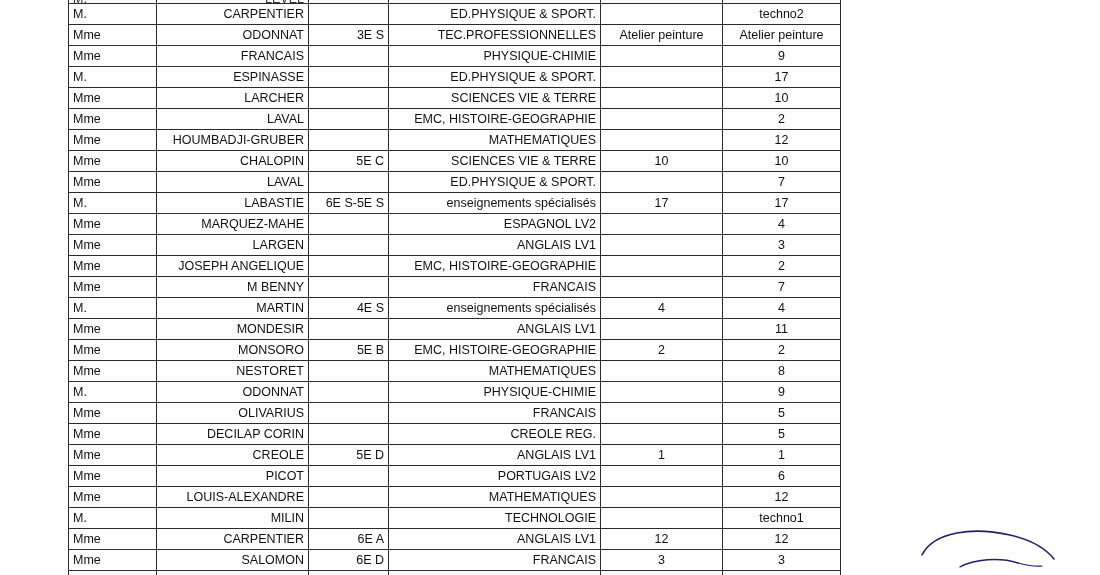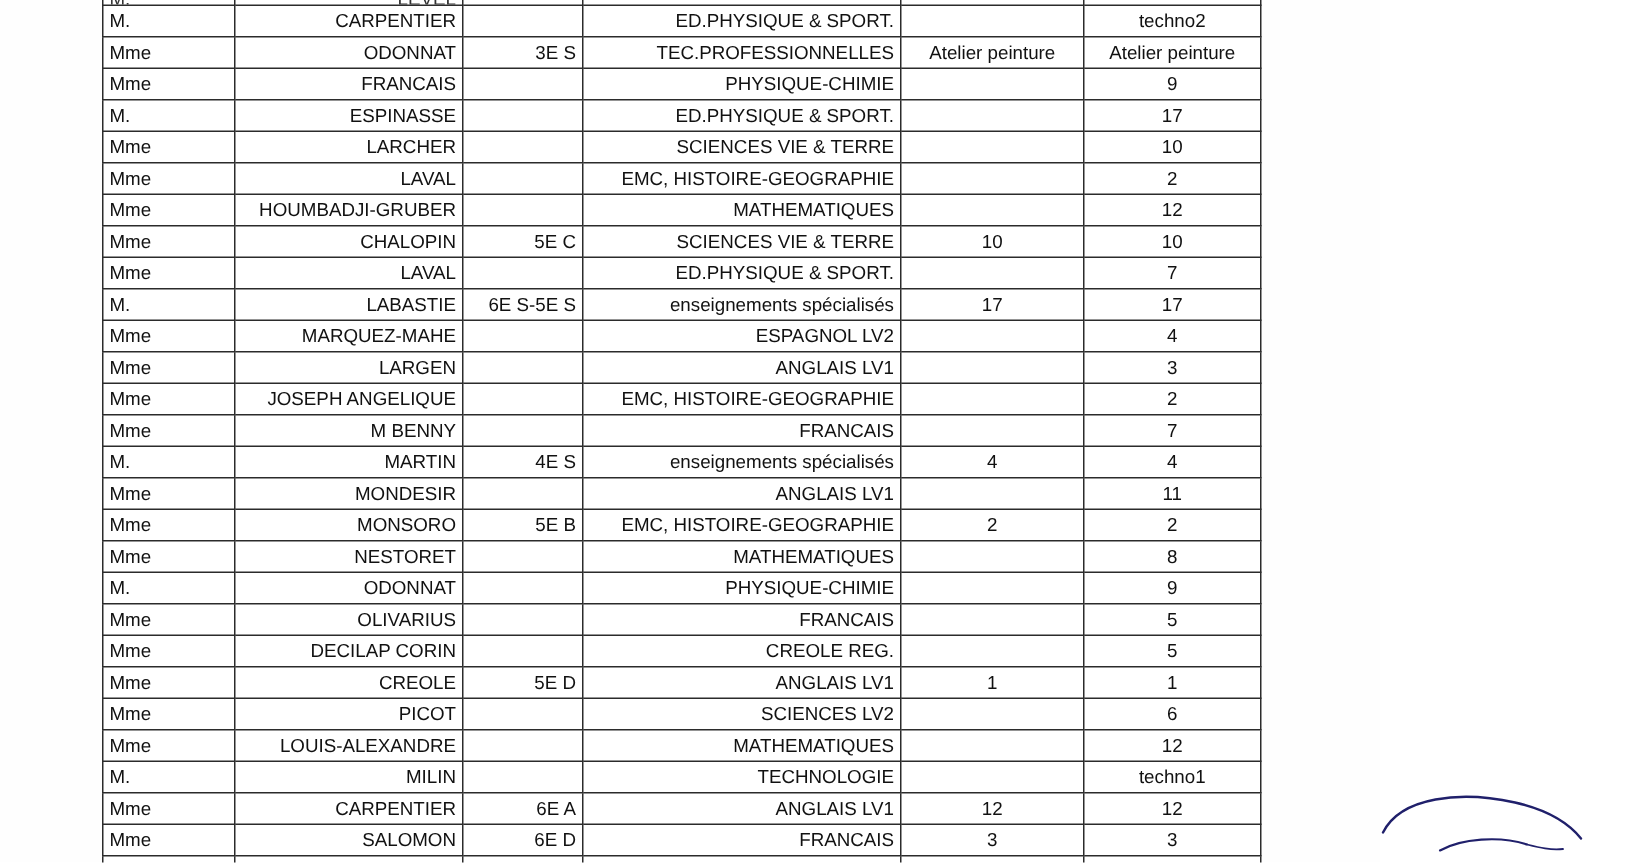--- a/index.html
+++ b/index.html
@@ -278,21 +278,21 @@
           <td class="name">CREOLE</td>
           <td class="class">5E D</td>
           <td class="disc">ANGLAIS LV1</td>
           <td class="a">1</td>
           <td class="b">1</td>
         </tr>
         <tr>
           <td class="civ">Mme</td>
           <td class="name">PICOT</td>
           <td class="class"></td>
-          <td class="disc">SCIENCES LV2</td>
+          <td class="disc">PORTUGAIS LV2</td>
           <td class="a"></td>
           <td class="b">6</td>
         </tr>
         <tr>
           <td class="civ">Mme</td>
           <td class="name">LOUIS-ALEXANDRE</td>
           <td class="class"></td>
           <td class="disc">MATHEMATIQUES</td>
           <td class="a"></td>
           <td class="b">12</td>

